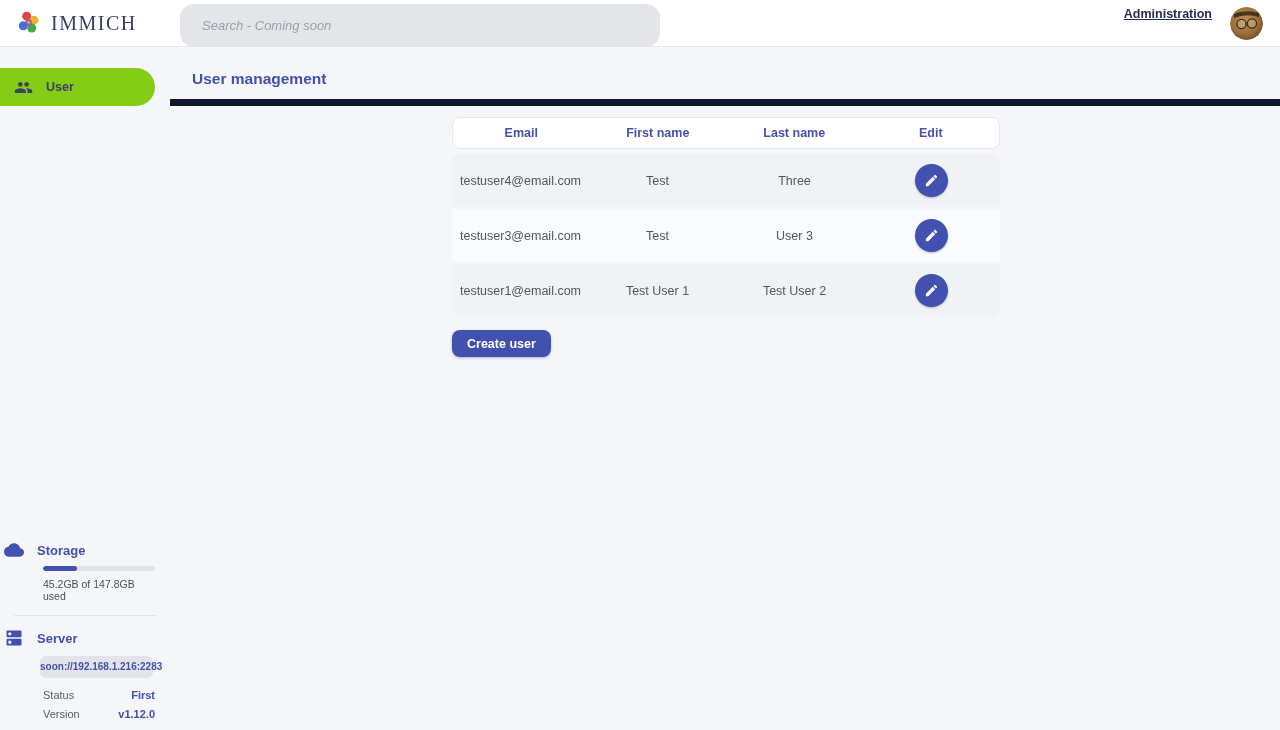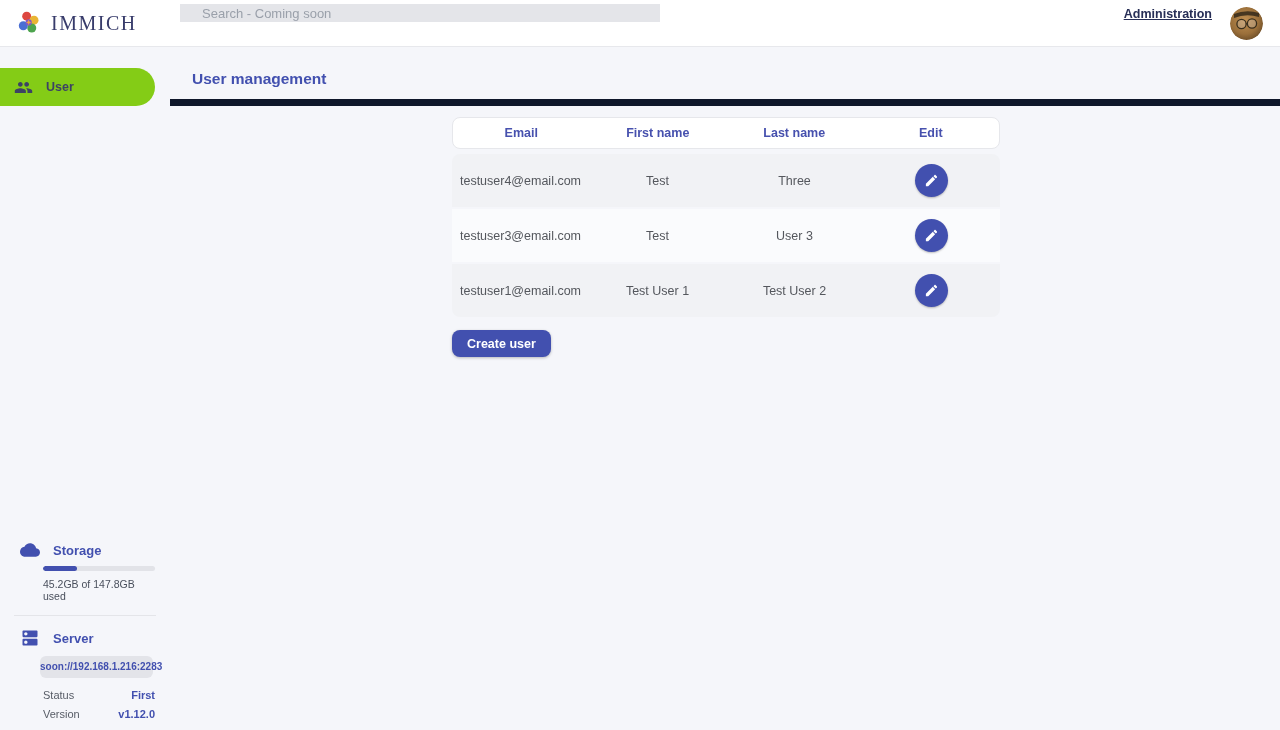--- a/index.html
+++ b/index.html
@@ -5,40 +5,40 @@
   * { margin:0; padding:0; box-sizing:border-box; }
   html,body { width:1280px; height:730px; overflow:hidden; }
   body { font-family:"Liberation Sans", sans-serif; background:#f5f6fa; color:#54575d; }
 
   
   .topbar { position:relative; height:47px; background:#ffffff; border-bottom:1px solid #e7e8ec;
             display:flex; align-items:center; }
   .brand { display:flex; align-items:center; gap:8px; padding-left:16px; width:170px; flex:0 0 auto; }
   .brand-text { font-family:"Liberation Serif", serif; font-size:20px; letter-spacing:1.5px;
                 color:#383c6b; font-weight:500; }
-  .search { position:absolute; left:180px; top:4px; width:480px; height:18px; background:#e4e5e9;
-            border:none; border-radius:0; padding:0 16px 0 22px; font-size:13px; color:#6b7078;
-            font-family:"Liberation Sans", sans-serif; outline:none; }
+  .search { position:absolute; left:180px; top:4px; width:480px; height:43px; background:#e4e5e9;
+            border:none; border-radius:14px; padding:0 16px 0 22px; font-size:13px; color:#6b7078;
+            font-family:"Liberation Sans", sans-serif; outline:none;font-style:italic; }
   .search::placeholder { color:#9aa0aa; }
   .topbar-right { margin-left:auto; display:flex; align-items:flex-start; gap:18px; padding-right:17px;text-decoration:underline; }
   .admin-link { font-size:12.5px; font-weight:700; color:#272e56; text-decoration:underline; cursor:pointer; }
   .avatar { width:33px; height:33px; border-radius:50%; overflow:hidden; cursor:pointer; flex:0 0 auto; }
 
   
   .shell { display:flex; height:683px; }
 
   
   .sidebar { width:170px; flex:0 0 auto; position:relative; }
   .nav-item { margin-top:21px; width:155px; height:38px; border-radius:0 19px 19px 0;
               background:#84cc16; display:flex; align-items:center; gap:13px; padding-left:14px;
               cursor:pointer; }
   .nav-item .label { font-size:12.5px; font-weight:600; color:#3d4264; }
 
   .sidebar-footer { position:absolute; bottom:10px; left:0; width:170px; }
-  .panel-head { display:flex; align-items:center; gap:13px; padding-left:20px; }
+  .panel-head { display:flex; align-items:center; gap:13px; padding-left:4px; }
   .panel-title { font-size:13px; font-weight:700; color:#4250af; }
   .storage-body { margin:6px 15px 0 43px; }
   .progress { height:5px; border-radius:3px; background:#e2e3e8; overflow:hidden; }
   .progress-fill { height:100%; border-radius:3px; background:#4250af; }
   .usage { margin-top:7px; font-size:10.5px; color:#494f5c; }
   .side-divider { border:none; border-top:1px solid #e4e5e9; margin:13px 14px 12px 14px; }
   .url-pill { margin:8px 17px 0 40px; height:22px; line-height:22px; background:#e3e4e9;
               border-radius:6px; text-align:center; font-size:10px; font-weight:700; color:#4250af; }
   .kv { margin:0 15px 0 43px; display:flex; justify-content:space-between; align-items:center; }
   .kv.first { margin-top:11px; }

